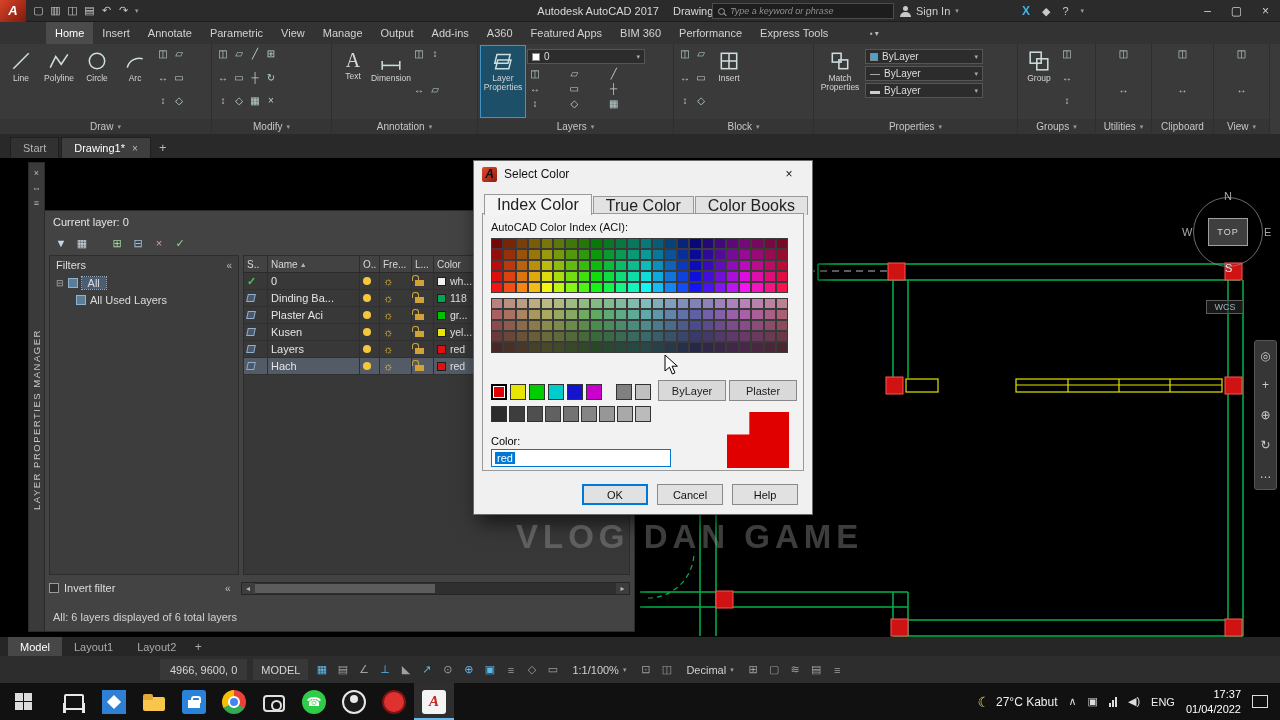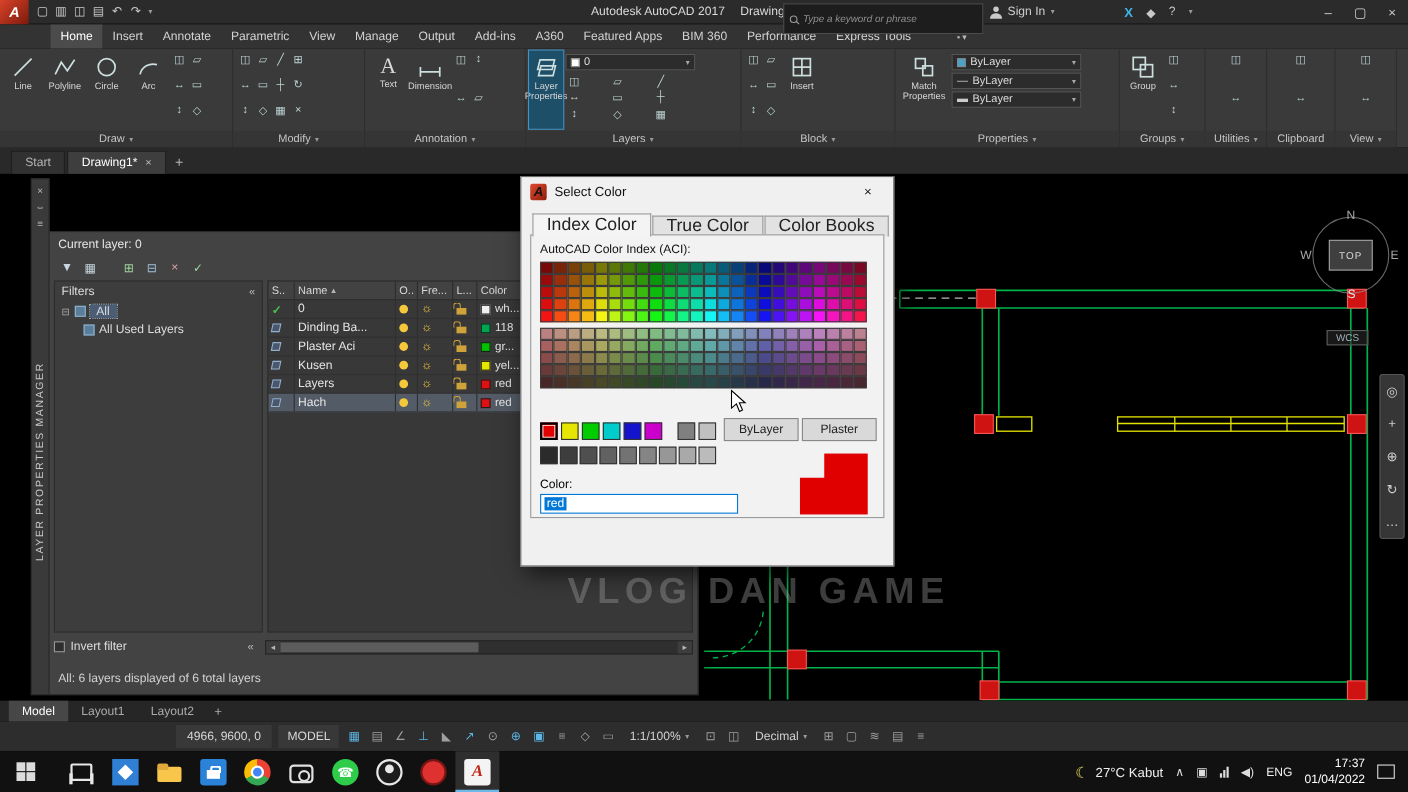--- a/index.html
+++ b/index.html
@@ -10,21 +10,21 @@
   
   .titlebar{position:absolute;left:0;top:0;width:1280px;height:22px;background:#2b2b2b;
     border-bottom:1px solid #1d1d1d;display:flex;align-items:center;z-index:50;}
   .logo{width:26px;height:22px;background:linear-gradient(135deg,#d8432a,#7e1a0c);color:#fff;
     font-weight:bold;font-style:italic;font-size:13px;display:flex;align-items:center;justify-content:center;}
   .qat{display:flex;align-items:center;margin-left:4px;}
   .qicon{width:17px;height:18px;color:#c9c9c9;font-size:11px;display:flex;align-items:center;justify-content:center;}
   .qat-dd{color:#9a9a9a;font-size:7px;margin:0 3px;}
   .tb-title{position:absolute;left:0;right:0;top:0;height:22px;display:flex;align-items:center;
     justify-content:center;gap:14px;font-size:11px;color:#d9d9d9;pointer-events:none;}
-  .tb-search{position:absolute;left:712px;top:3px;width:182px;height:28px;background:#1d1d1d;
+  .tb-search{position:absolute;left:712px;top:3px;width:182px;height:16px;background:#1d1d1d;
     border:1px solid #4c4c4c;display:flex;align-items:center;padding:0 5px;gap:5px;}
   .mag{width:7px;height:7px;border:1px solid #9a9a9a;border-radius:50%;position:relative;flex:0 0 auto;}
   .mag::after{content:'';position:absolute;width:4px;height:1px;background:#9a9a9a;transform:rotate(45deg);right:-3px;bottom:-1px;}
   .tb-search span{font-size:9px;font-style:italic;color:#8f8f8f;white-space:nowrap;}
   .signin{position:absolute;left:900px;top:0;height:22px;display:flex;align-items:center;gap:5px;color:#cfcfcf;font-size:11px;}
   .person{position:relative;width:11px;height:11px;}
   .person::before{content:'';position:absolute;left:3px;top:0;width:5px;height:5px;border-radius:50%;background:#c9c9c9;}
   .person::after{content:'';position:absolute;left:0;top:6px;width:11px;height:5px;border-radius:5px 5px 0 0;background:#c9c9c9;}
   .info-icons{position:absolute;left:1022px;top:0;height:22px;display:flex;align-items:center;gap:12px;}
   .x-icon{color:#3fb3e6;font-weight:bold;font-size:12px;}
@@ -391,21 +391,21 @@
           </div>
       </div>
       <div class="panel-label">
         <span>Annotation</span>
           <span class="dd">▾</span>
       </div>
     </div>
 
     <div class="panel" style="width:196px">
       <div class="panel-content">
-        <div class="bigbtn hl" style="width:31px">
+        <div class="bigbtn hl" style="width:44px">
           <svg width="22" height="22" viewBox="0 0 20 20">
               <rect x="3" y="4" width="12" height="8" transform="skewX(-14)" style="transform-origin:center"></rect>
               <rect x="5" y="9" width="12" height="8" transform="skewX(-14)" style="transform-origin:center"></rect>
             </svg>
           <span class="blabel">Layer Properties</span>
         </div>
         <div class="col">
           <div class="combo">
             <span class="chip"></span>
             <span>0</span>
@@ -1097,20 +1097,25 @@
           <div class="swatch16" style="background: rgb(151, 151, 151);"></div>
           <div class="swatch16" style="background: rgb(169, 169, 169);"></div>
           <div class="swatch16" style="background: rgb(187, 187, 187);"></div>
         </div>
       <div class="color-label">Color:</div>
       <div class="color-input">
         <span class="selword">red</span>
       </div>
       <div class="preview" style="background: rgb(224, 0, 0);"></div>
     </div>
+    <div class="dbtns">
+      <div class="dbtn default">OK</div>
+      <div class="dbtn">Cancel</div>
+      <div class="dbtn">Help</div>
+    </div>
   </div>
 
   <div class="wm2">VLOG DAN GAME</div>
   <svg class="cursor" width="15" height="22">
     <path d="M1,1 L1,17 L5.5,13.2 L8.3,20 L11,18.8 L8.1,12.2 L13.4,12.2 Z" fill="#fff" stroke="#000" stroke-width="1"></path>
   </svg>
 
   <div class="modeltabs">
     <div class="mtab active">Model</div>
     <div class="mtab">Layout1</div>

